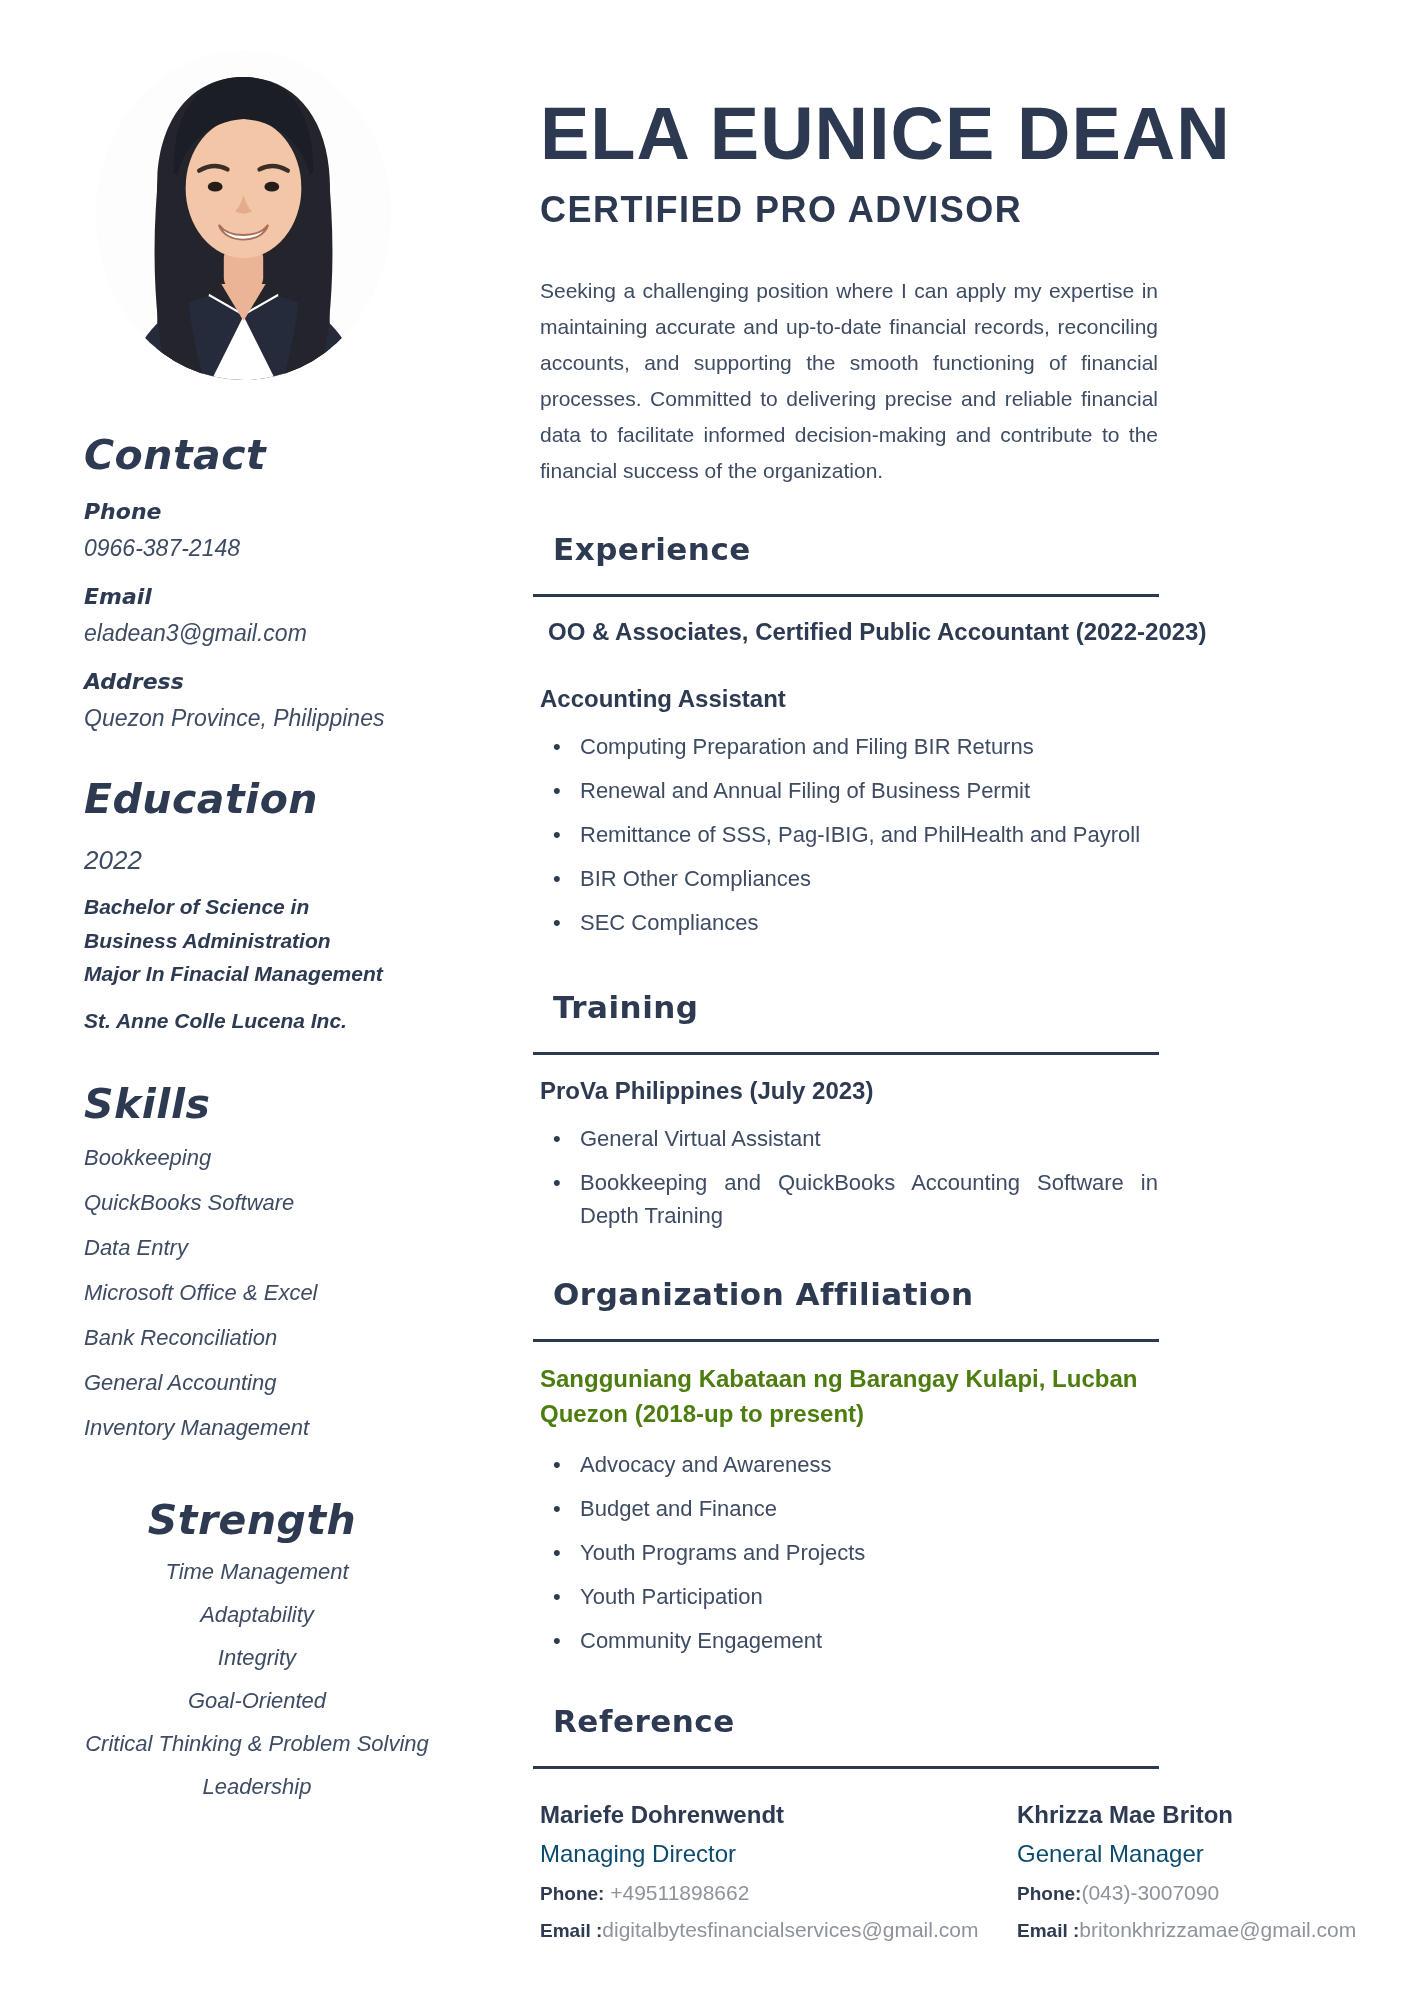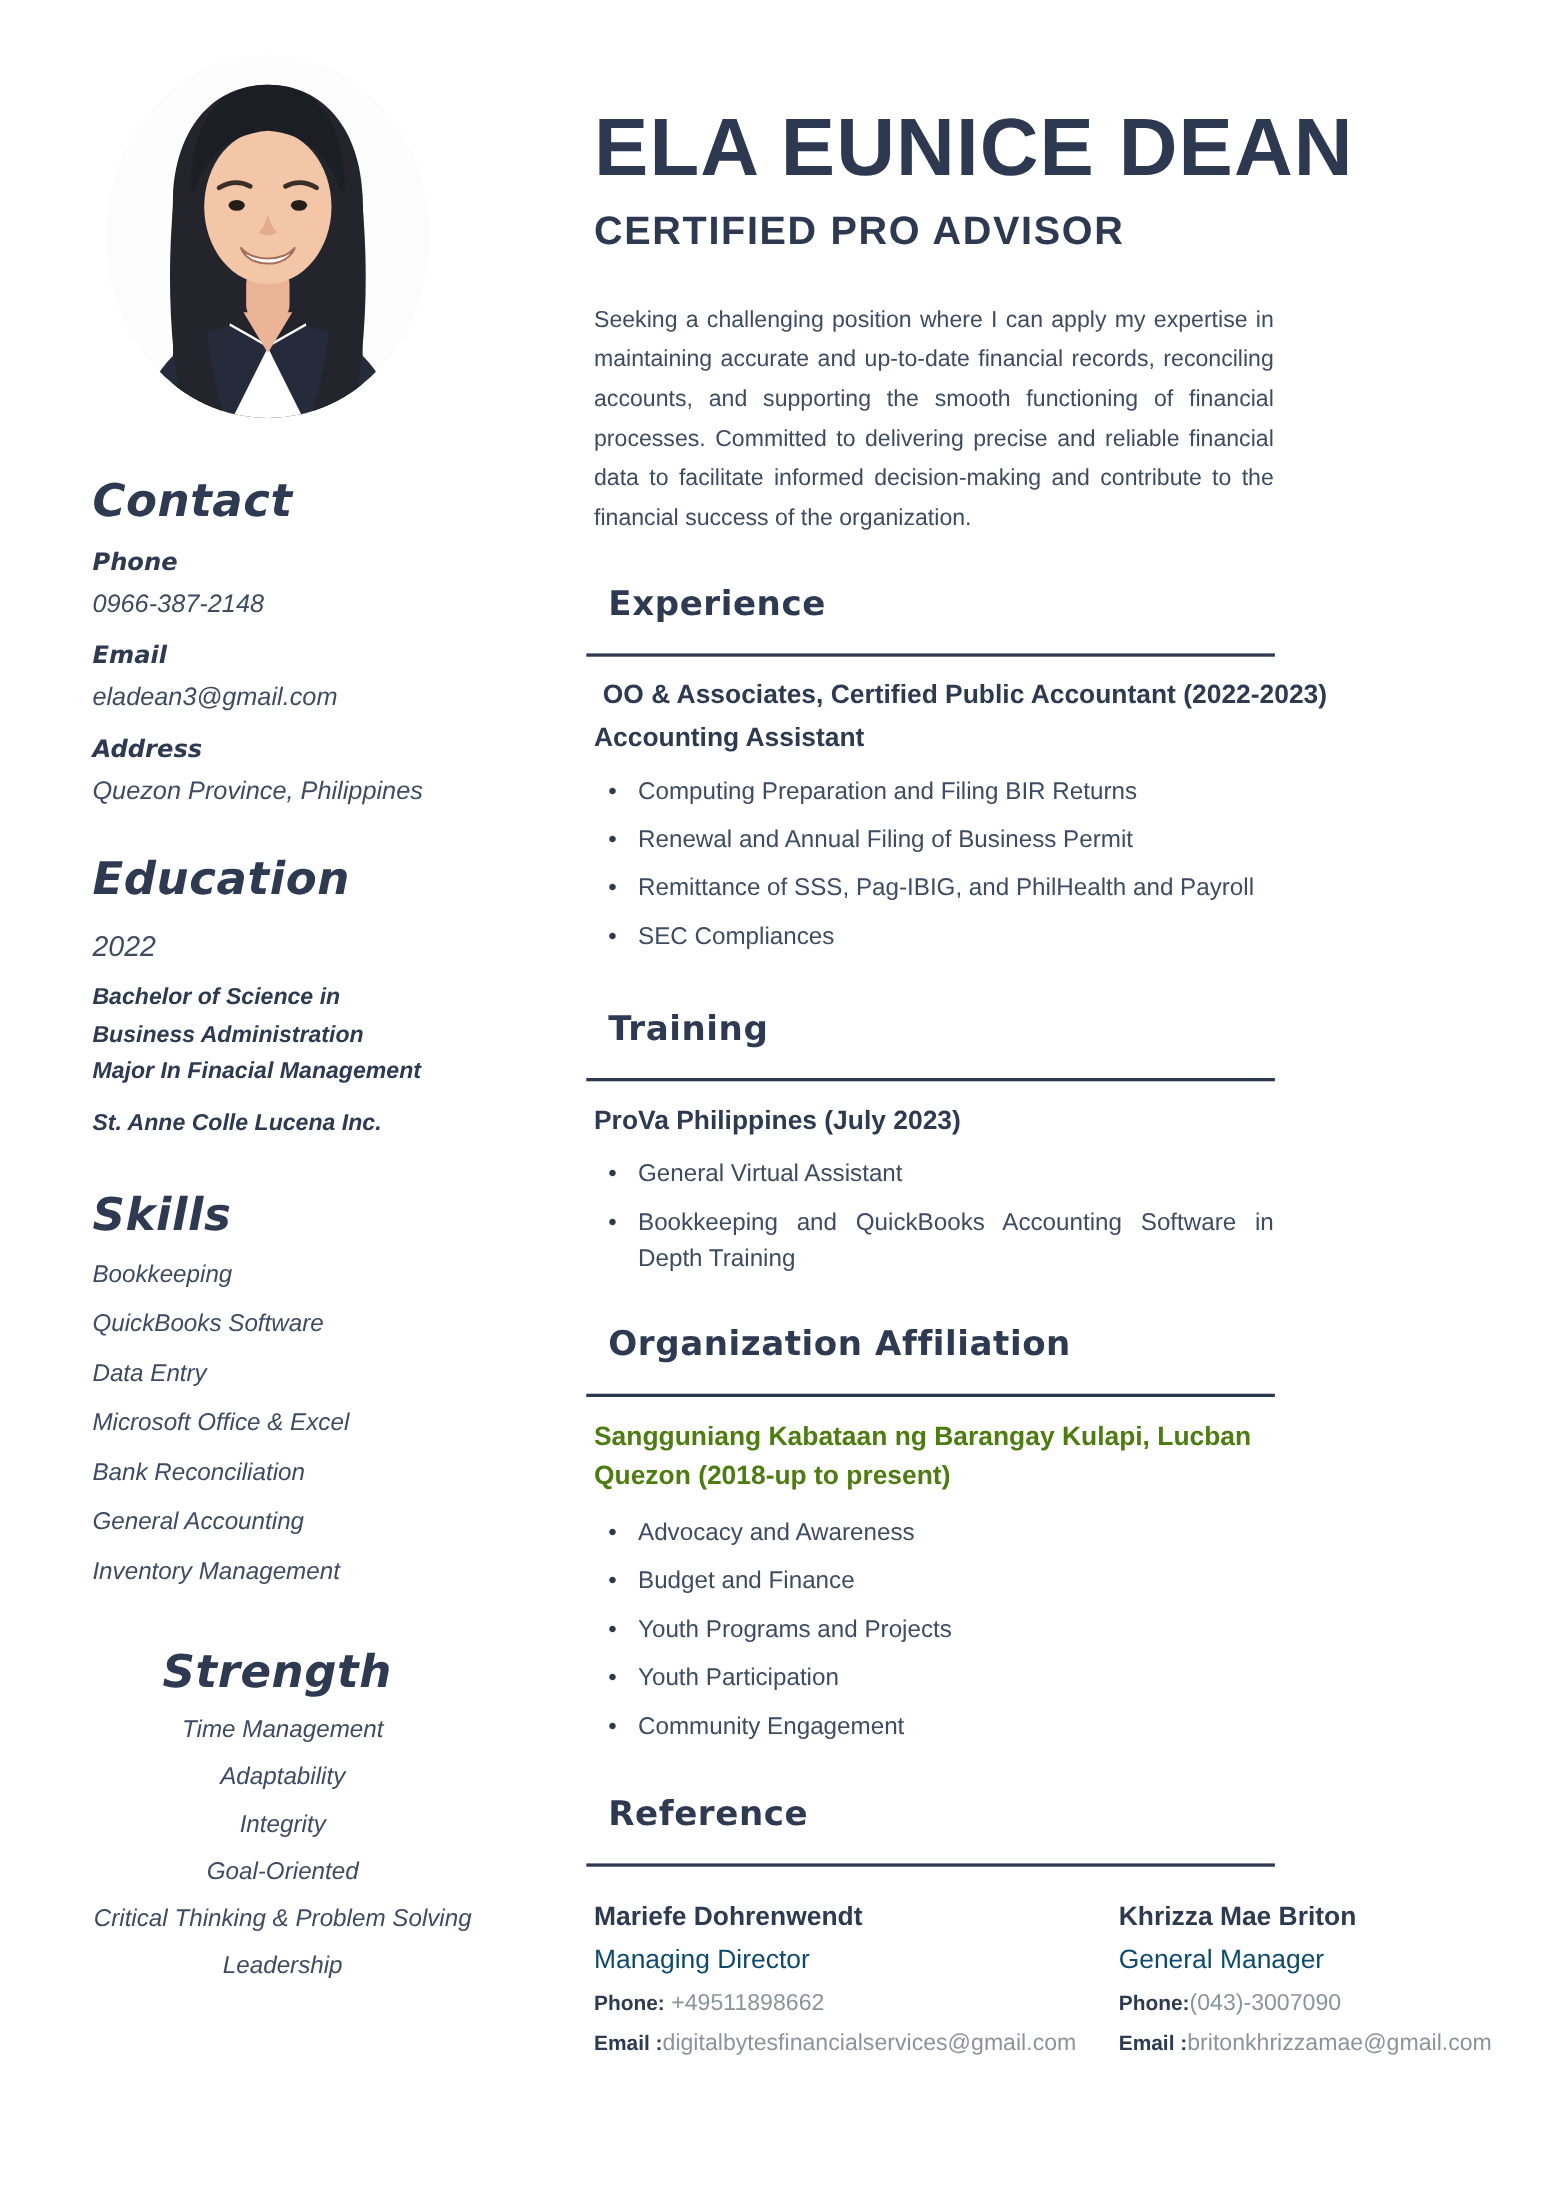--- a/index.html
+++ b/index.html
@@ -45,21 +45,21 @@
   .role-title { margin-top:18px; font-size:36px; font-weight:bold; color:#2c3950; letter-spacing:1.5px; }
   .summary { margin-top:42px; width:618px; font-size:21px; line-height:36px; text-align:justify; color:#3e4b63; }
 
   .section { }
   .main-heading {
     font-family:"DejaVu Sans", sans-serif; font-weight:bold; font-size:31px;
     color:#2d3a52; padding-left:13px; letter-spacing:.5px;
   }
   .rule { border:none; border-top:3px solid #2c3950; margin:27px 0 0 -7px; width:626px; }
   .company { margin-top:21px; padding-left:8px; font-size:24px; font-weight:bold; color:#2d3a52; }
-  .job-role { margin-top:11px; font-size:24px; font-weight:bold; color:#2d3a52; }
+  .job-role { margin-top:39px; font-size:24px; font-weight:bold; color:#2d3a52; }
   ul.bullets { margin:17px 0 0 0; padding:0; list-style:none; width:618px; }
   ul.bullets li {
     position:relative; padding-left:40px; font-size:22px; line-height:33px;
     margin-top:11px; text-align:justify; color:#3e4b63;
   }
   ul.bullets li::before { content:"\2022"; position:absolute; left:13px; top:0; color:#2d3a52; }
   .sec-experience { margin-top:42px; }
   .sec-training { margin-top:50px; }
   .sec-org { margin-top:44px; }
   .sec-reference { margin-top:46px; }
@@ -172,20 +172,21 @@
 
       <div class="section sec-experience">
         <div class="main-heading">Experience</div>
         <hr class="rule">
         <div class="company">OO &amp; Associates, Certified Public Accountant (2022-2023)</div>
         <div class="job-role">Accounting Assistant</div>
         <ul class="bullets">
           <li>Computing Preparation and Filing BIR Returns</li>
           <li>Renewal and Annual Filing of Business Permit</li>
           <li>Remittance of SSS, Pag-IBIG, and PhilHealth and Payroll</li>
+          <li>BIR Other Compliances</li>
           <li>SEC Compliances</li>
         </ul>
       </div>
 
       <div class="section sec-training">
         <div class="main-heading">Training</div>
         <hr class="rule">
         <div class="provider">ProVa Philippines (July 2023)</div>
         <ul class="bullets">
           <li>General Virtual Assistant</li>

